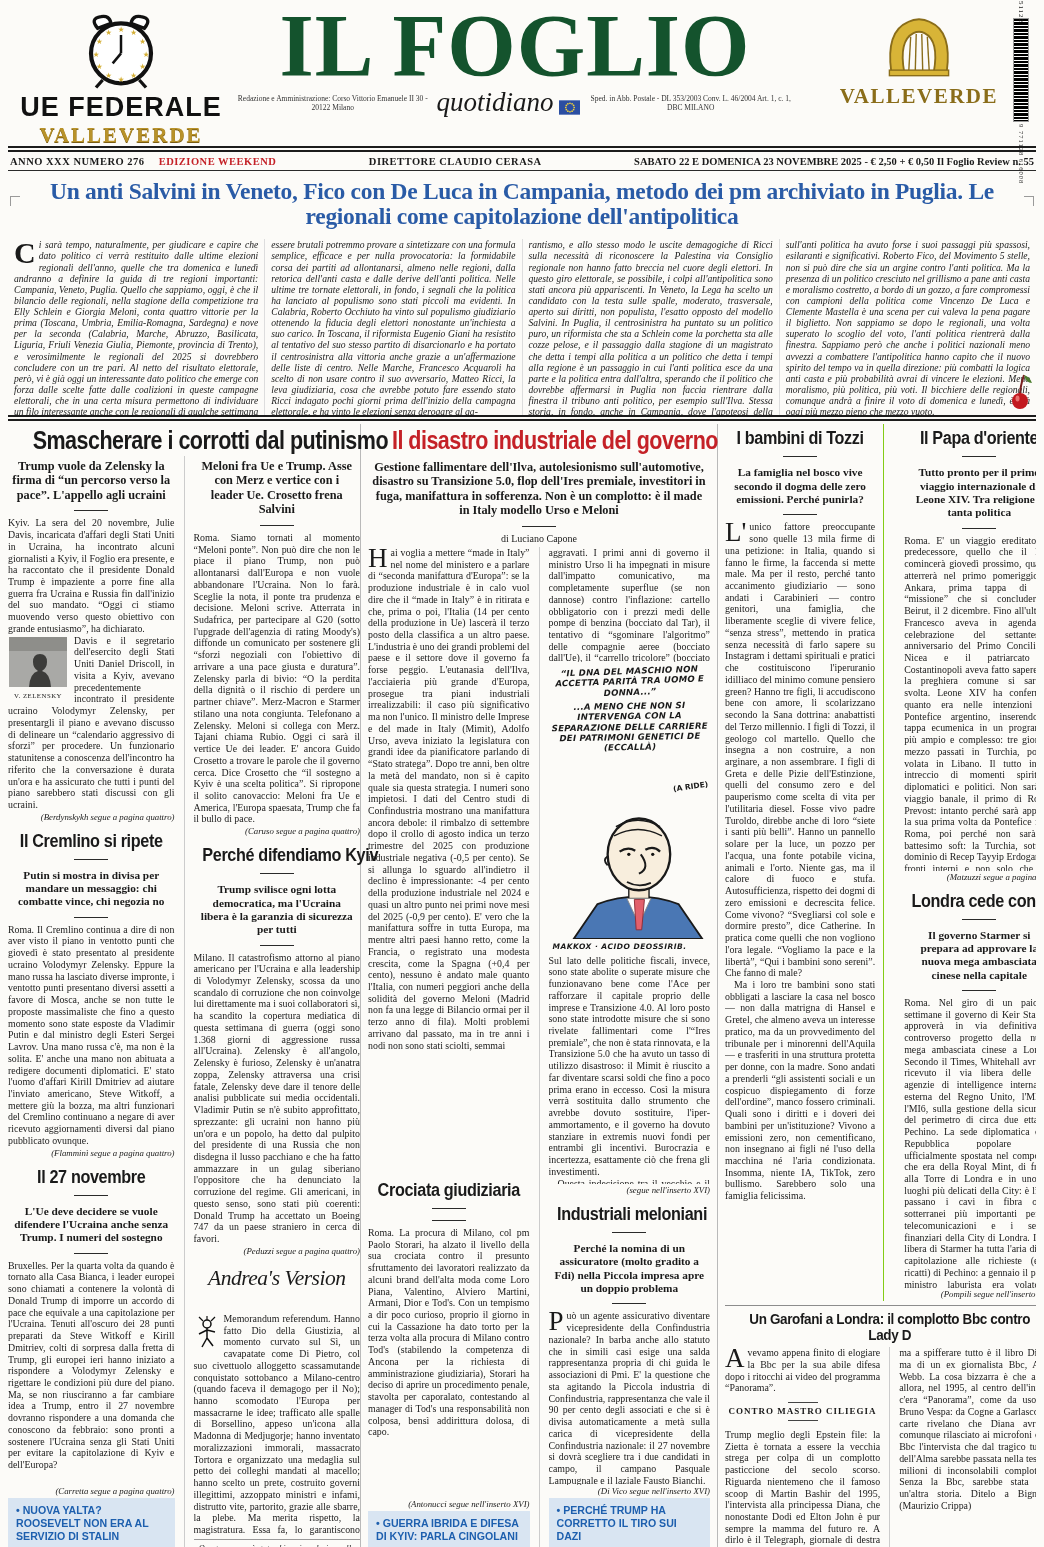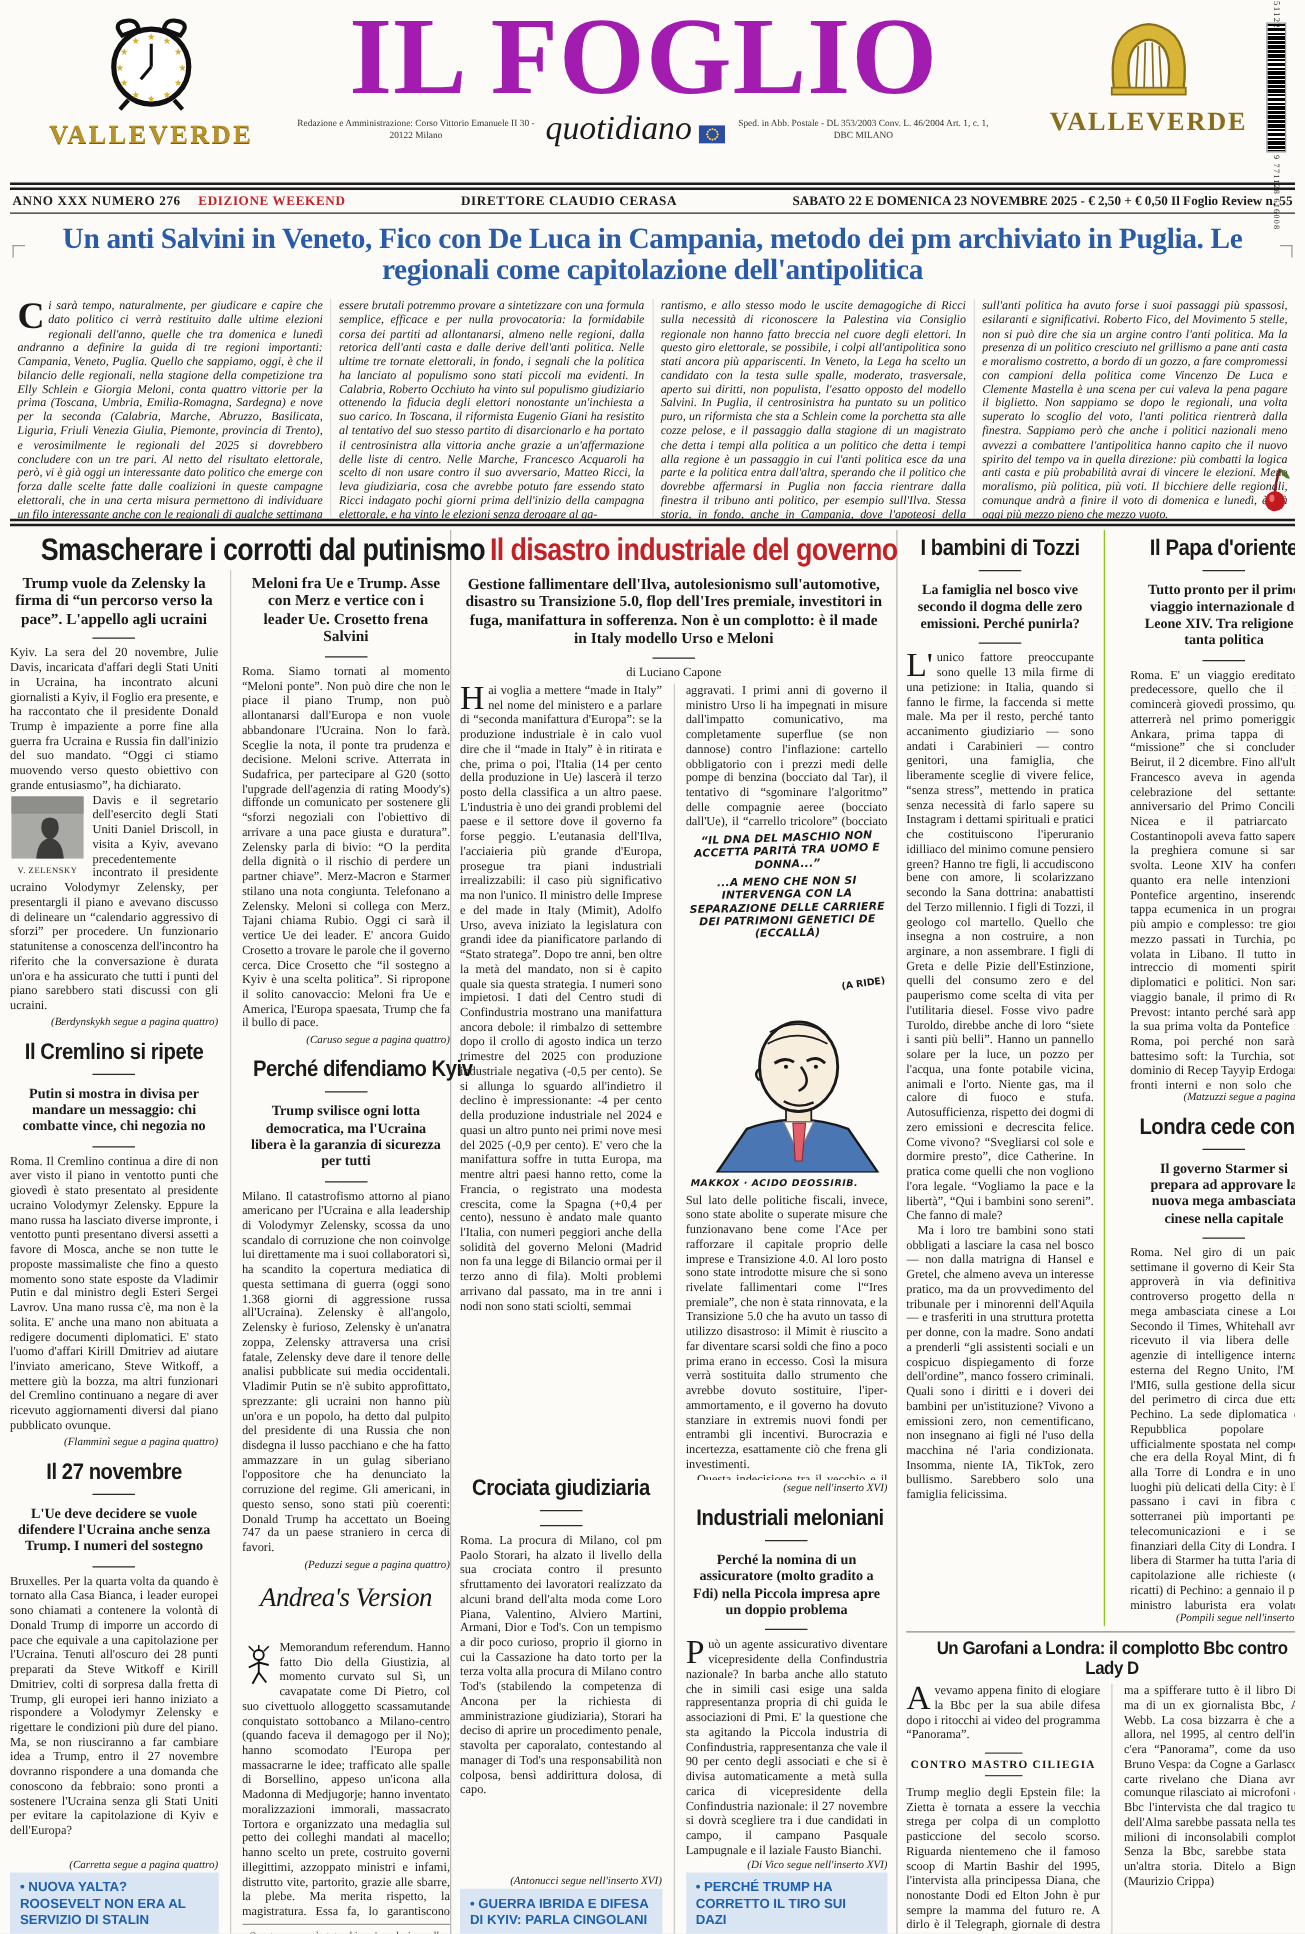--- a/index.html
+++ b/index.html
@@ -8,21 +8,21 @@
     width:1044px; height:1547px; margin:0 auto; background:#fcfbf8;
     font-family:"Liberation Serif", serif; color:#1a1a1a;
     padding:6px 8px 4px; overflow:hidden; position:relative;
   }
   
   .masthead { display:flex; align-items:flex-start; height:140px; }
   .m-left { width:226px; text-align:center; padding-top:4px; }
   .m-left .l1 { font-family:"Liberation Sans",sans-serif; font-weight:bold; font-size:27px; letter-spacing:1px; color:#111; margin-top:-2px;}
   .m-left .l2 { font-family:"Liberation Serif",serif; font-weight:bold; font-size:21px; letter-spacing:2px; color:#b8922a; text-shadow:0 1px 0 #7a5c12; }
   .m-center { flex:1; text-align:center; }
-  .m-title { font-family:"Liberation Serif",serif; font-weight:bold; font-size:88px; line-height:0.92; letter-spacing:1px; color:#a21caf; }
+  .m-title { font-family:"Liberation Serif",serif; font-weight:bold; font-size:88px; line-height:0.92; letter-spacing:1px; color:#14532d; }
   .m-subrow { display:flex; align-items:flex-end; justify-content:center; gap:5px; margin-top:2px; }
   .m-small { font-size:7.5px; color:#333; padding-bottom:4px; }
   .m-quot { font-style:italic; font-size:27px; line-height:1; padding-bottom:0px; }
   .m-right { width:240px; display:flex; align-items:flex-start; justify-content:flex-end; gap:8px; padding-top:2px; }
   .m-harp { text-align:center; padding-top:6px; }
   .m-harp .hv { font-family:"Liberation Serif",serif; font-weight:bold; font-size:21px; letter-spacing:1.5px; color:#8a6d1a; }
   .bc-wrap { width:30px; display:flex; flex-direction:column; align-items:center; gap:2px; }
   .bc-top { font-size:7px; transform:rotate(90deg); letter-spacing:1px; }
   .barcode { width:16px; height:104px; background:repeating-linear-gradient(to bottom,#000 0 2px,#fff 2px 3px,#000 3px 6px,#fff 6px 7px); border:1px solid #999; }
   .bc-num { font-size:6.5px; writing-mode:vertical-rl; letter-spacing:1px; }
@@ -119,20 +119,21 @@
           <text x="50" y="86">★</text>
             <text x="35" y="82">★</text>
             <text x="24" y="71">★</text>
           <text x="20" y="56">★</text>
             <text x="24" y="41">★</text>
             <text x="35" y="30">★</text>
         </g>
         <line x1="50" y1="52" x2="50" y2="30" stroke="#111" stroke-width="3"></line>
         <line x1="50" y1="52" x2="40" y2="64" stroke="#111" stroke-width="3"></line>
       </svg>
+      <div class="l1">UE FEDERALE</div>
       <div class="l2">VALLEVERDE</div>
     </div>
     <div class="m-center">
       <div class="m-title">IL FOGLIO</div>
       <div class="m-subrow">
         <span class="m-small">Redazione e Amministrazione: Corso Vittorio Emanuele II 30 - 20122 Milano</span>
         <span class="m-quot">quotidiano</span>
         <svg width="26" height="17" viewBox="0 0 26 17">
           <rect width="26" height="17" fill="#2b4ea2"></rect>
           <g fill="#f6d437">

